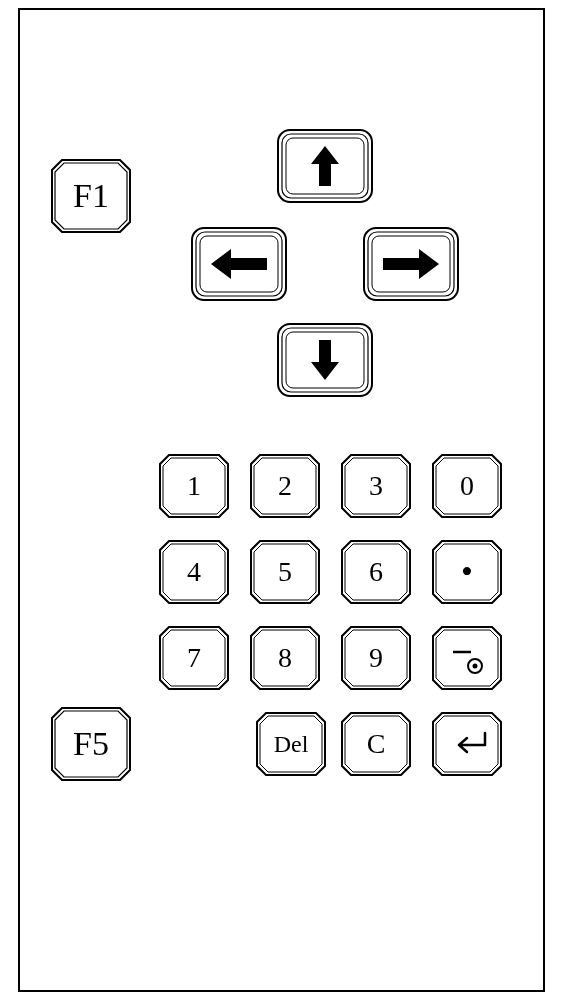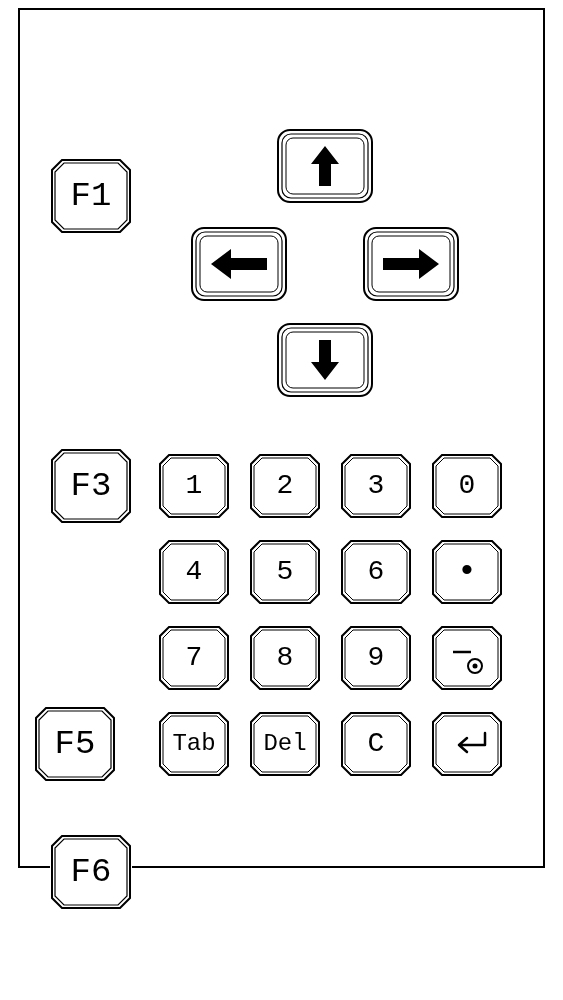--- a/index.html
+++ b/index.html
@@ -9,23 +9,22 @@
     width: 563px;
     height: 1000px;
     font-family: "Times New Roman", serif;
     background: #fff;
   }
   .panel {
     position: absolute;
     left: 18px;
     top: 8px;
     width: 527px;
-    height: 860px;
+    height: 984px;
     border: 2.5px solid #000;
-    font-family: Liberation Mono, monospace;
   }
   .key {
     position: absolute;
     border: 2px double #000;
     background: #fff;
     display: flex;
     align-items: center;
     justify-content: center;
     font-size: 30px;
     line-height: 1;
@@ -62,44 +61,30 @@
 
   <div class="key fkey" style="left:30px; top:148px">
     <svg class="frame" viewBox="0 0 82 76">
       <path d="M12 2 H70 L80 12 V64 L70 74 H12 L2 64 V12 Z" fill="none" stroke="#000" stroke-width="2"></path>
       <path d="M14 5 H68 L77 14 V62 L68 71 H14 L5 62 V14 Z" fill="none" stroke="#000" stroke-width="1.2"></path>
     </svg>
     <span class="lbl">F1</span>
   </div>
 
 
-  <div class="key fkey" style="left:30px; top:438px">
+
+
+  <div class="key fkey" style="left:30px; top:696px">
     <svg class="frame" viewBox="0 0 82 76">
       <path d="M12 2 H70 L80 12 V64 L70 74 H12 L2 64 V12 Z" fill="none" stroke="#000" stroke-width="2"></path>
       <path d="M14 5 H68 L77 14 V62 L68 71 H14 L5 62 V14 Z" fill="none" stroke="#000" stroke-width="1.2"></path>
     </svg>
-    <span class="lbl">F3</span>
-  </div>
-
-
-  <div class="key fkey" style="left:14px; top:696px">
-    <svg class="frame" viewBox="0 0 82 76">
-      <path d="M12 2 H70 L80 12 V64 L70 74 H12 L2 64 V12 Z" fill="none" stroke="#000" stroke-width="2"></path>
-      <path d="M14 5 H68 L77 14 V62 L68 71 H14 L5 62 V14 Z" fill="none" stroke="#000" stroke-width="1.2"></path>
-    </svg>
     <span class="lbl">F5</span>
   </div>
 
-  <div class="key fkey" style="left:30px; top:824px">
-    <svg class="frame" viewBox="0 0 82 76">
-      <path d="M12 2 H70 L80 12 V64 L70 74 H12 L2 64 V12 Z" fill="none" stroke="#000" stroke-width="2"></path>
-      <path d="M14 5 H68 L77 14 V62 L68 71 H14 L5 62 V14 Z" fill="none" stroke="#000" stroke-width="1.2"></path>
-    </svg>
-    <span class="lbl">F6</span>
-  </div>
 
   <div class="key akey" style="left:256px; top:118px">
     <svg class="frame" viewBox="0 0 98 76">
       <rect x="2" y="2" width="94" height="72" rx="12" ry="12" fill="none" stroke="#000" stroke-width="2"></rect>
       <rect x="6" y="6" width="86" height="64" rx="9" ry="9" fill="none" stroke="#000" stroke-width="1.2"></rect>
       <rect x="10" y="10" width="78" height="56" rx="7" ry="7" fill="none" stroke="#000" stroke-width="1"></rect>
     </svg>
     <svg class="arrow" width="40" height="44" viewBox="0 0 40 44">
       <path d="M20 2 L34 20 H26 V42 H14 V20 H6 Z" fill="#000"></path>
     </svg>
@@ -222,28 +207,21 @@
       <path d="M11 2 H61 L70 11 V55 L61 64 H11 L2 55 V11 Z" fill="none" stroke="#000" stroke-width="2"></path>
       <path d="M13 5 H59 L67 13 V53 L59 61 H13 L5 53 V13 Z" fill="none" stroke="#000" stroke-width="1"></path>
     </svg>
     <svg width="40" height="40" viewBox="0 0 40 40" style="position:relative;z-index:2">
       <line x1="6" y1="14" x2="24" y2="14" stroke="#000" stroke-width="2.5"></line>
       <circle cx="28" cy="28" r="7" fill="none" stroke="#000" stroke-width="2"></circle>
       <circle cx="28" cy="28" r="2.5" fill="#000"></circle>
     </svg>
   </div>
 
-  <div class="key nkey" style="left:138px; top:701px">
-    <svg class="frame" viewBox="0 0 72 66">
-      <path d="M11 2 H61 L70 11 V55 L61 64 H11 L2 55 V11 Z" fill="none" stroke="#000" stroke-width="2"></path>
-      <path d="M13 5 H59 L67 13 V53 L59 61 H13 L5 53 V13 Z" fill="none" stroke="#000" stroke-width="1"></path>
-    </svg>
-    <span class="lbl" style="font-size:24px">Tab</span>
-  </div>
-  <div class="key nkey" style="left:229px; top:701px">
+  <div class="key nkey" style="left:235px; top:701px">
     <svg class="frame" viewBox="0 0 72 66">
       <path d="M11 2 H61 L70 11 V55 L61 64 H11 L2 55 V11 Z" fill="none" stroke="#000" stroke-width="2"></path>
       <path d="M13 5 H59 L67 13 V53 L59 61 H13 L5 53 V13 Z" fill="none" stroke="#000" stroke-width="1"></path>
     </svg>
     <span class="lbl" style="font-size:24px">Del</span>
   </div>
   <div class="key nkey" style="left:320px; top:701px">
     <svg class="frame" viewBox="0 0 72 66">
       <path d="M11 2 H61 L70 11 V55 L61 64 H11 L2 55 V11 Z" fill="none" stroke="#000" stroke-width="2"></path>
       <path d="M13 5 H59 L67 13 V53 L59 61 H13 L5 53 V13 Z" fill="none" stroke="#000" stroke-width="1"></path>

